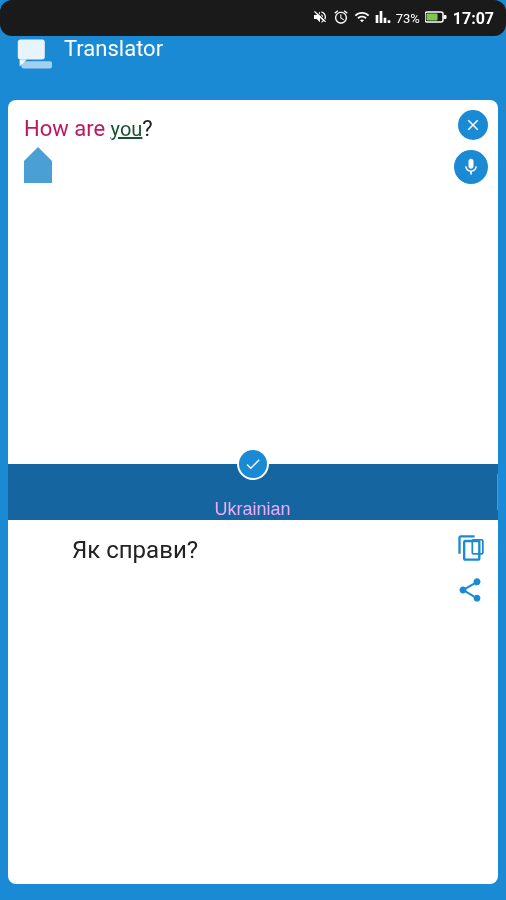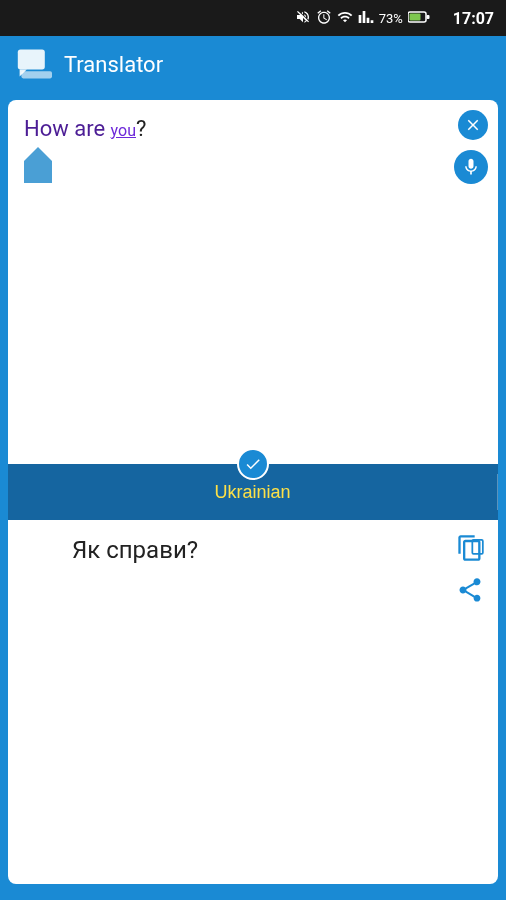--- a/index.html
+++ b/index.html
@@ -14,41 +14,42 @@
     }
 
     
     .status-bar {
       background: #1a1a1a;
       height: 36px;
       display: flex;
       align-items: center;
       justify-content: flex-end;
       padding: 0 12px;
+      gap: 6px;
+      border-radius: 12px;
     }
     .status-icons {
       display: flex;
       align-items: center;
       gap: 5px;
       color: white;
       font-size: 13px;
     }
     .status-time {
       color: white;
       font-size: 16px;
       font-weight: bold;
-      margin-left: 23px;
+      margin-left: 0;
     }
 
     
     .app-header {
       background: #1a8ad4;
       height: 56px;
       display: flex;
-      align-items: center;
       padding: 0 16px;
       gap: 12px;
     }
     .app-title {
       color: white;
       font-size: 22px;
       font-weight: 400;
     }
     .chat-icon {
       width: 36px;
@@ -125,23 +126,23 @@
       height: 56px;
       display: flex;
       align-items: center;
       position: relative;
     }
 
     .lang-btn {
       flex: 1;
       height: 100%;
       display: flex;
-      align-items: center;
-      justify-content: center;
-      color: #fde047;
+      align-items: flex-end;
+      justify-content: center;
+      color: #f0abfc;
       font-size: 18px;
       cursor: pointer;
       border: none;
       background: transparent;
       position: relative;
     }
 
     .lang-btn.active .check-circle {
       position: absolute;
       top: -16px;
@@ -266,21 +267,21 @@
     <polygon points="4,26 4,34 12,26" fill="white" opacity="0.9"></polygon>
     <rect x="6" y="28" width="34" height="8" rx="2" ry="2" fill="white" opacity="0.6"></rect>
   </svg>
   <span class="app-title">Translator</span>
 </div>
 
 <div class="main-content">
 
   <div class="input-section">
     <div class="input-text-area">
-      <span style="font-size:22px;color:#4c1d95;">How are </span><span style="font-size:16px;color:#6d28d9;text-decoration:underline;">you</span><span style="font-size:22px;color:#222;">?</span>
+      <span style="font-size:22px;color:#be185d;">How are </span><span style="font-size:20px;color:#14532d;text-decoration:underline;">you</span><span style="font-size:22px;color:#222;">?</span>
       <br>
       
       <svg width="28" height="36" viewBox="0 0 28 36" style="margin-top:6px;display:inline-block;vertical-align:top;">
         <polygon points="14,0 28,14 28,36 0,36 0,14" fill="#4a9fd5"></polygon>
       </svg>
     </div>
 
     <button class="clear-btn">
       <svg viewBox="0 0 24 24" fill="white">
         <path d="M19 6.41L17.59 5 12 10.59 6.41 5 5 6.41 10.59 12 5 17.59 6.41 19 12 13.41 17.59 19 19 17.59 13.41 12z"></path>

